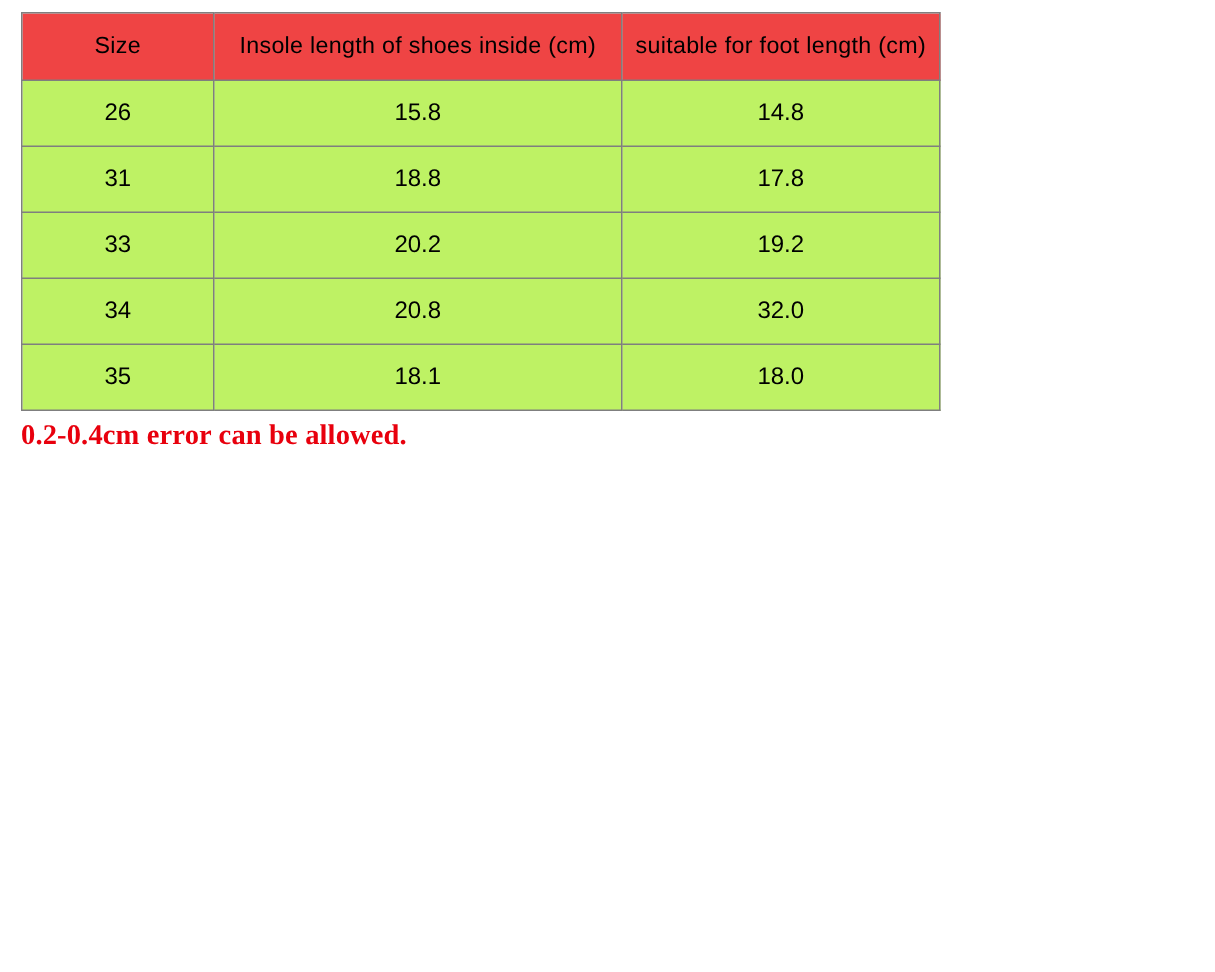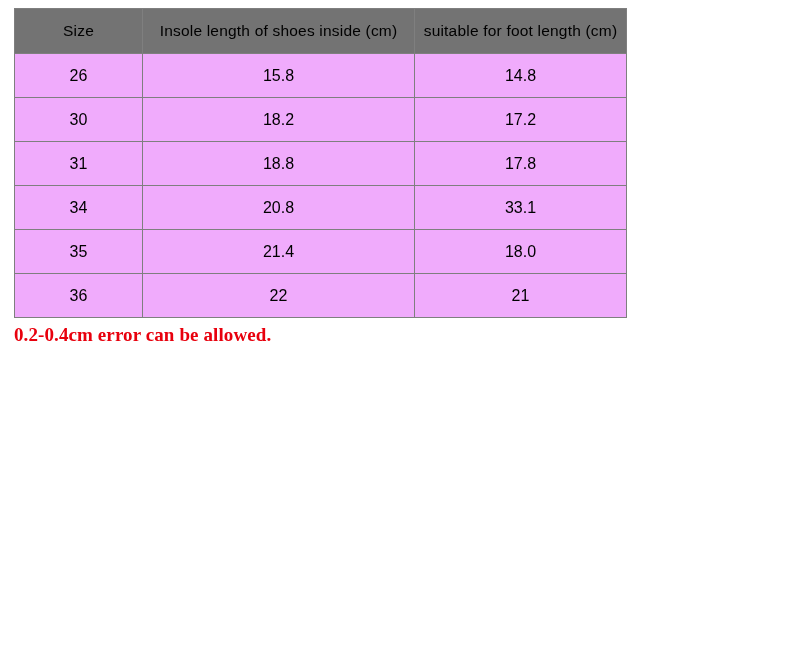--- a/index.html
+++ b/index.html
@@ -34,27 +34,27 @@
     border: 1px solid #7f7f7f;
     text-align: center;
     vertical-align: middle;
     font-weight: normal;
     padding: 0;
     height: 43px;
     font-size: 16px;
     color: #000;
   }
   table.size-table thead th {
-    background: #737373;
+    background: #ef4444;
     height: 44px;
     font-size: 15.5px;
     letter-spacing: 0.2px;
   }
   table.size-table tbody td {
-    background: #f0abfc;
+    background: #bef264;
     font-size: 16px;
   }
   .note {
     margin: 6px 0 0 14px;
     font-size: 19px;
     font-weight: bold;
     color: #e8000d;
     font-family: "Liberation Serif", serif;
     letter-spacing: 0.1px;
   }
@@ -77,42 +77,37 @@
         <th>suitable for foot length (cm)</th>
       </tr>
     </thead>
     <tbody>
       <tr>
         <td>26</td>
         <td>15.8</td>
         <td>14.8</td>
       </tr>
       <tr>
-        <td>30</td>
-        <td>18.2</td>
-        <td>17.2</td>
-      </tr>
-      <tr>
         <td>31</td>
         <td>18.8</td>
         <td>17.8</td>
       </tr>
       <tr>
+        <td>33</td>
+        <td>20.2</td>
+        <td>19.2</td>
+      </tr>
+      <tr>
         <td>34</td>
         <td>20.8</td>
-        <td>33.1</td>
+        <td>32.0</td>
       </tr>
       <tr>
         <td>35</td>
-        <td>21.4</td>
+        <td>18.1</td>
         <td>18.0</td>
-      </tr>
-      <tr>
-        <td>36</td>
-        <td>22</td>
-        <td>21</td>
       </tr>
     </tbody>
   </table>
 
   <div class="note">0.2-0.4cm error can be allowed.</div>
 
 </div>
 
 </body></html>

